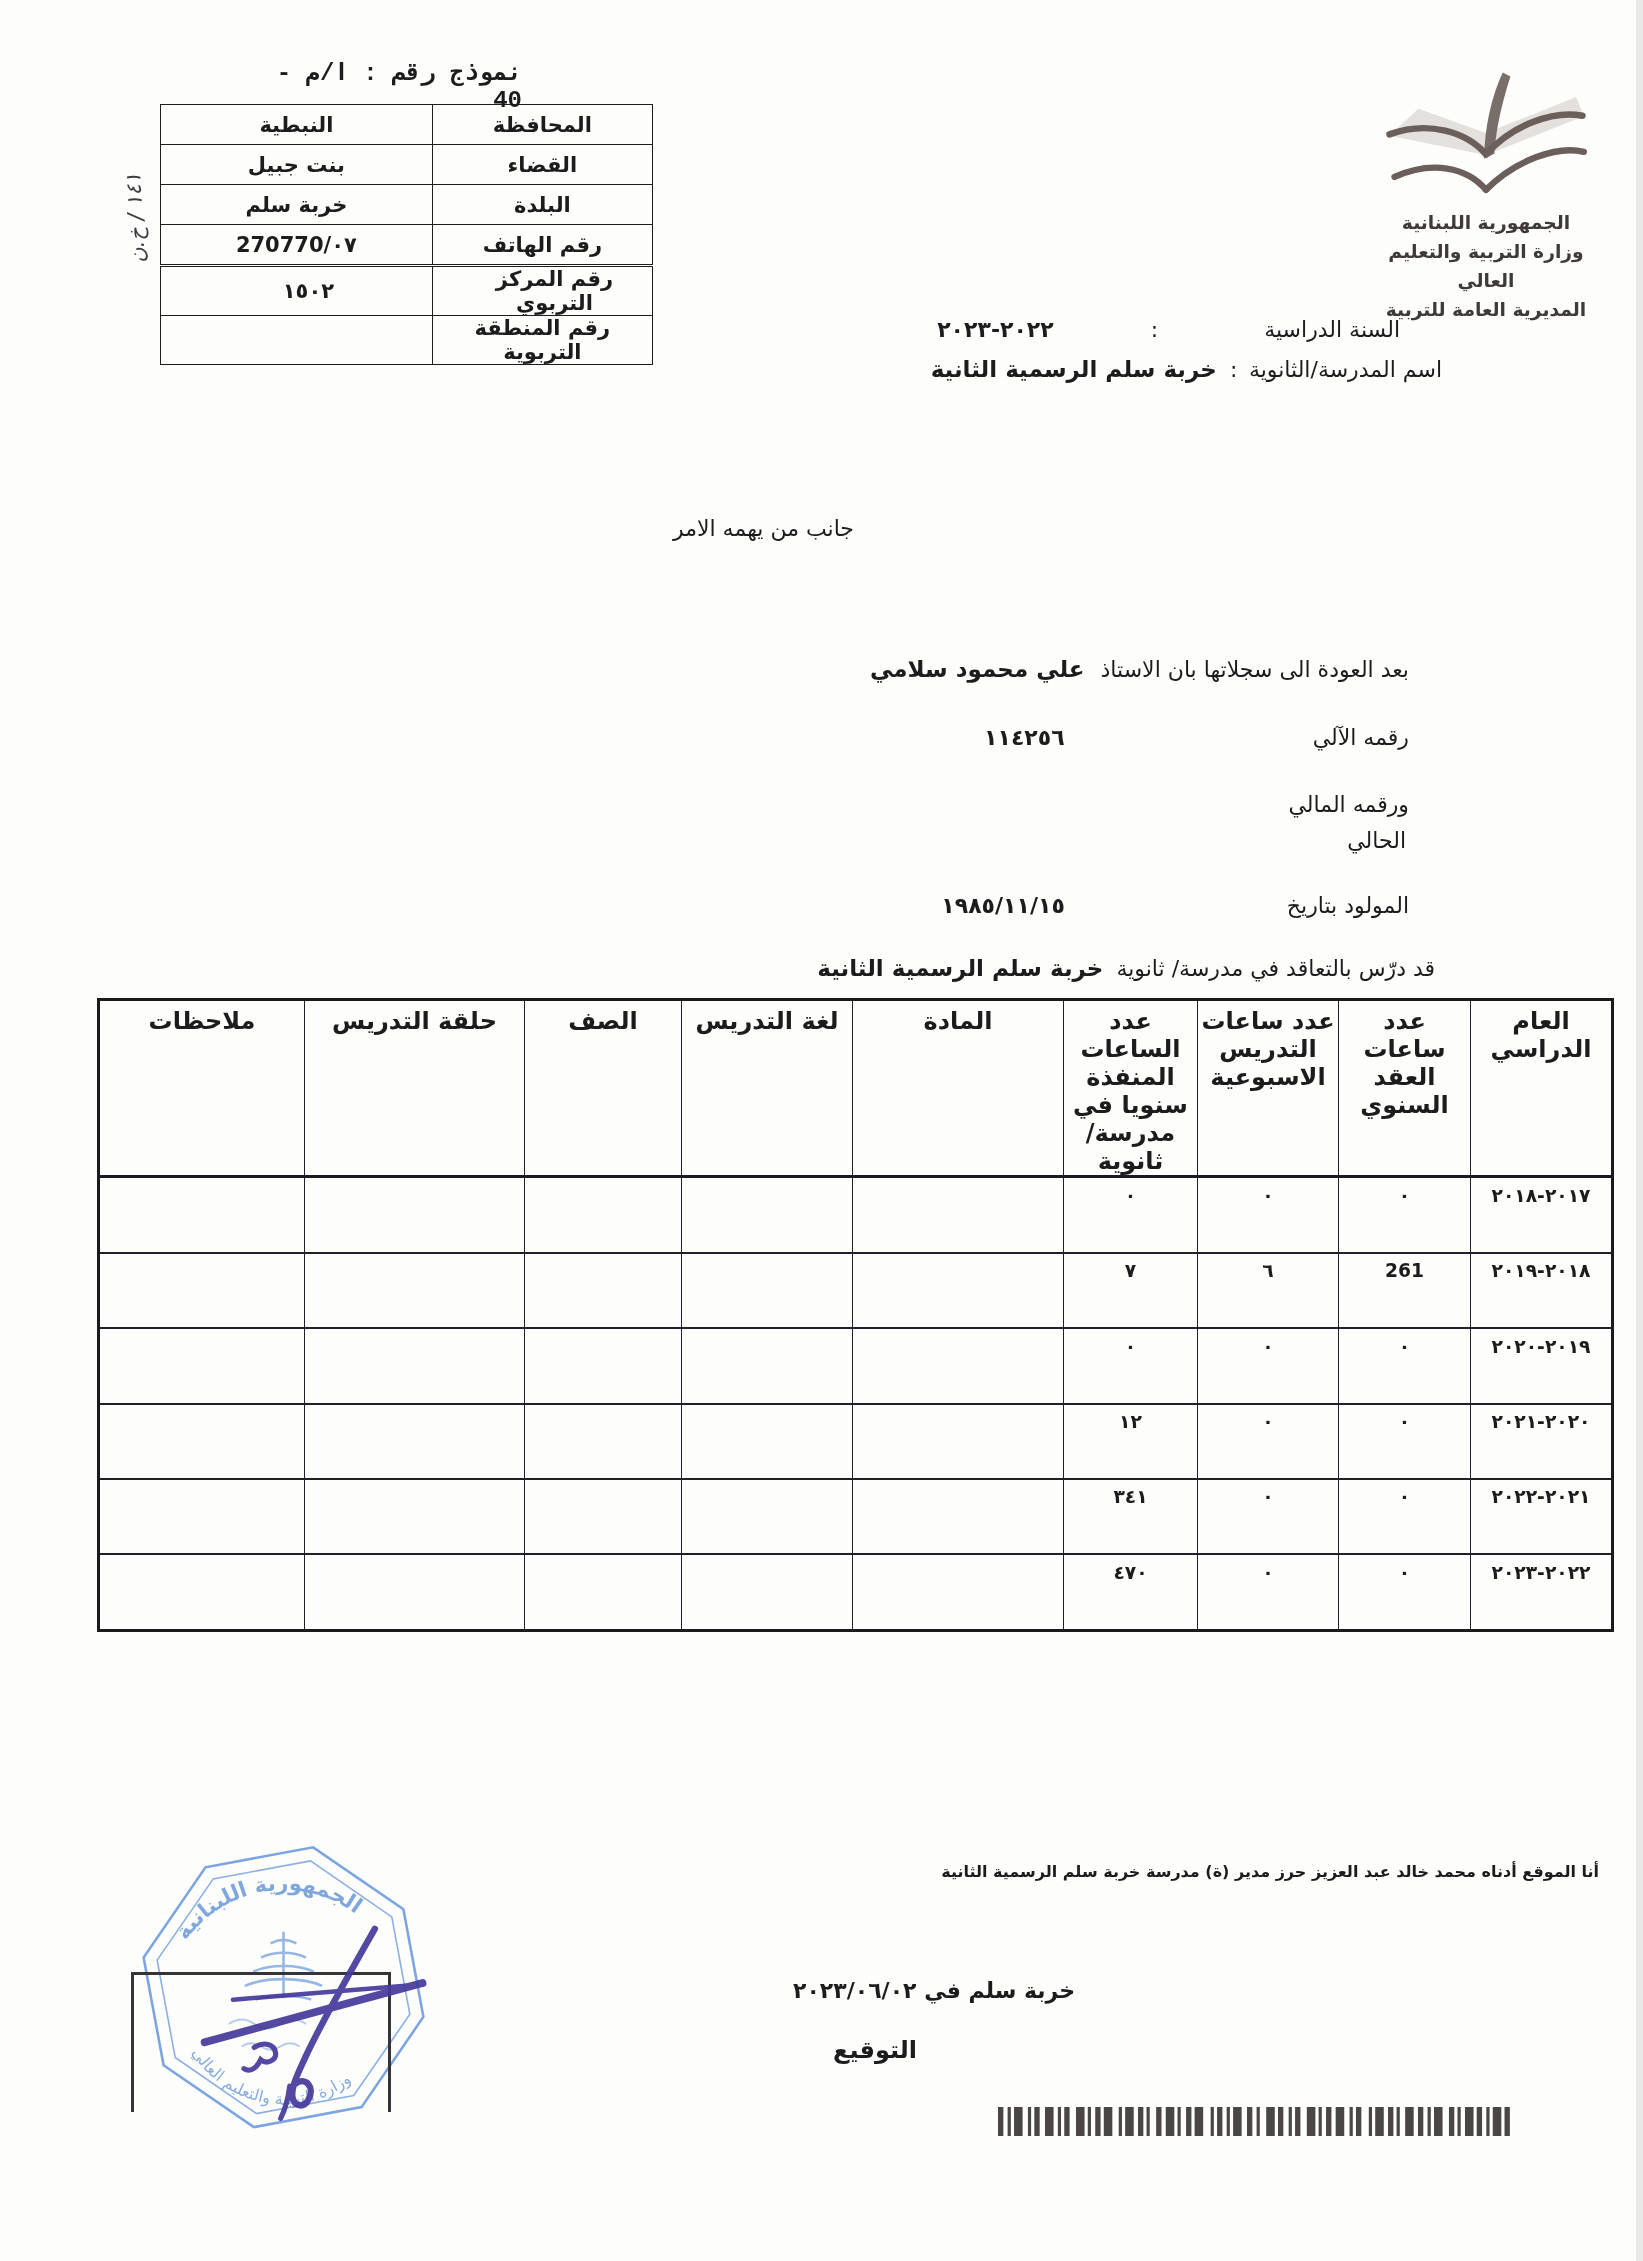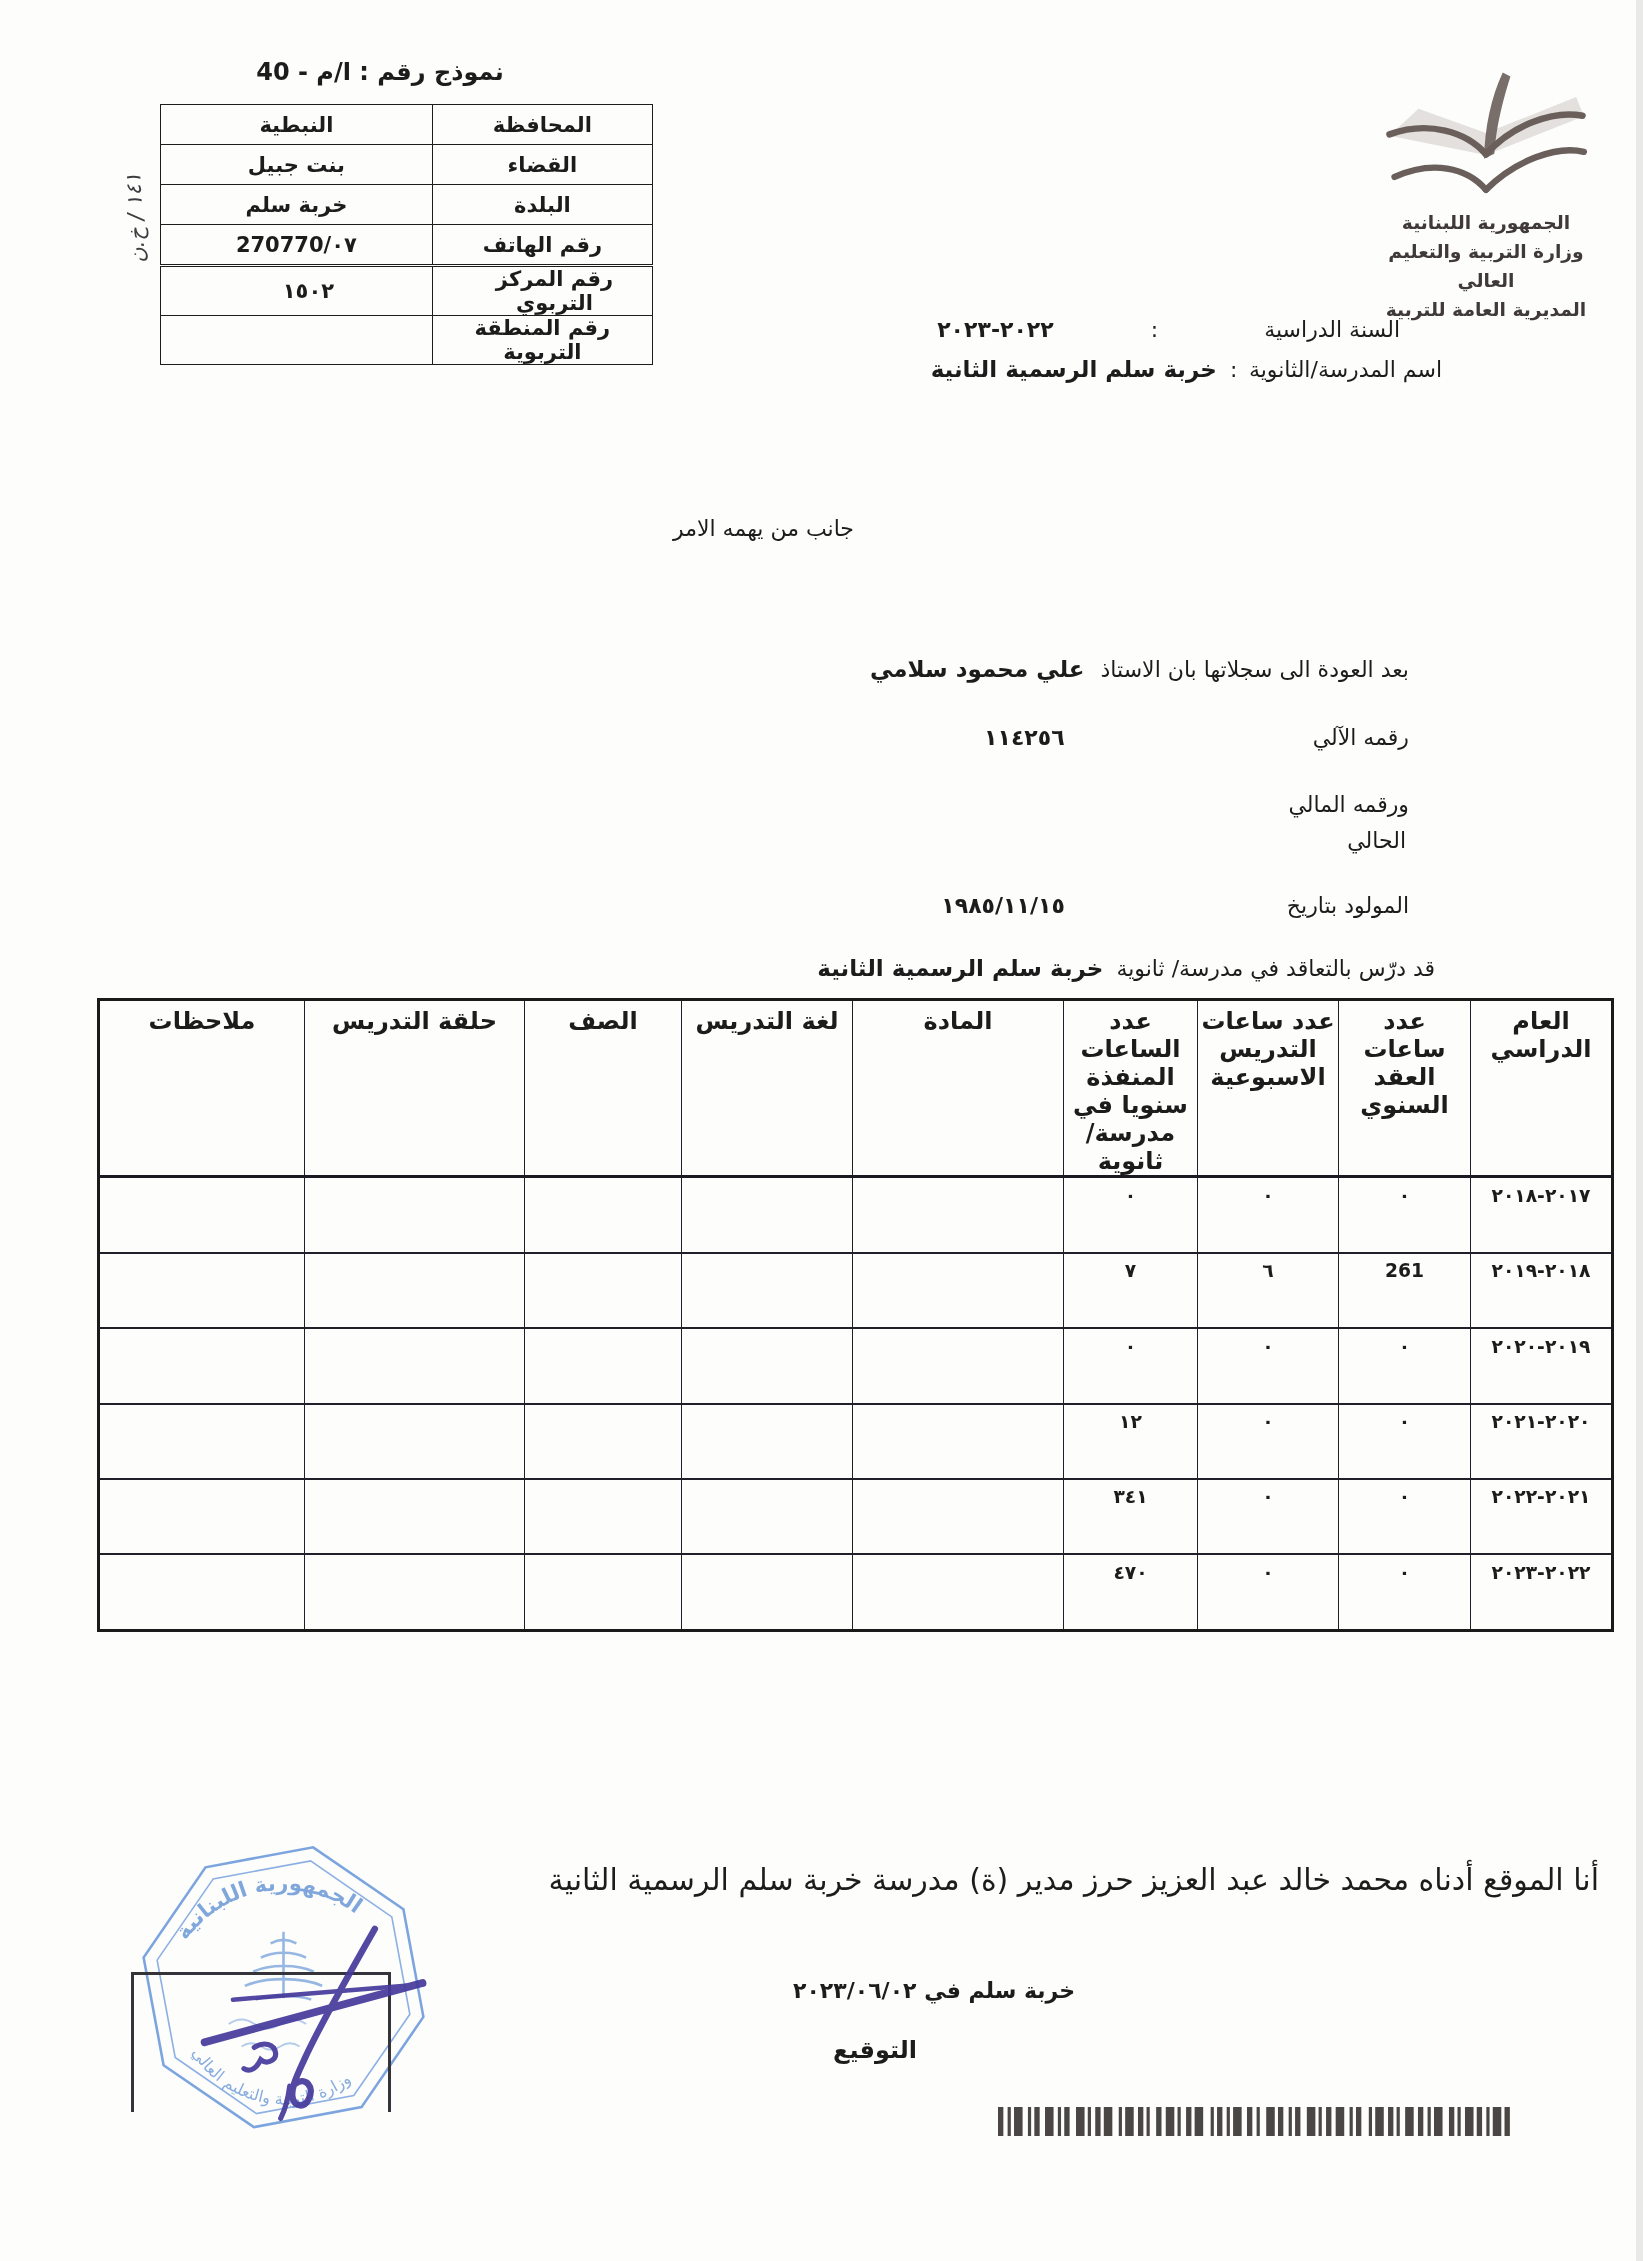--- a/index.html
+++ b/index.html
@@ -13,39 +13,39 @@
   .b{font-weight:bold;}
   .gap{display:inline-block;height:0.6px;}
   
   #info-table{position:absolute;left:160px;top:104px;width:493px;border-collapse:collapse;direction:rtl;}
   #info-table td{border:1.9px solid #1d1d1d;height:39px;text-align:center;vertical-align:middle;
     font-size:21px;font-weight:bold;padding:0 3.9px;margin-top:8px;}
   #info-table tr.dbl td{border-top:3.9px double #1d1d1d;padding-left:28px;}
   #info-table td.lbl{width:217px;}
   #info-table td.val{width:277px;}
   
-  #form-number{position:absolute;left:238px;top:58px;width:284px;text-align:center;direction:rtl;
-    font-size:24px;font-weight:bold;}
+  #form-number{position:absolute;left:238px;top:58px;width:284px;direction:rtl;
+    font-size:24px;font-weight:bold;font-family:Liberation Mono, monospace;}
   
   #doc-title{position:absolute;left:1030px;top:115px;width:258px;text-align:center;direction:rtl;
     font-size:30px;font-weight:bold;letter-spacing:0.6px;}
   #ministry{position:absolute;left:1367px;top:208px;width:238px;text-align:center;direction:rtl;
     font-size:18.7px;font-weight:bold;line-height:29px;color:#3f3a38;}
   
   #main-table{position:absolute;left:97px;top:998px;width:1515px;border-collapse:collapse;
     direction:rtl;table-layout:fixed;}
   #main-table th,#main-table td{border-left:1.3px solid #20202a;border-right:1.3px solid #20202a;
     border-top:2.6px solid #20202a;border-bottom:2.6px solid #20202a;vertical-align:top;text-align:center;
     padding:6.4px 2.6px 0 2.6px;overflow:hidden;}
   #main-table th{height:119px;font-size:24px;font-weight:bold;line-height:28px;}
   #main-table td{height:67px;font-size:18.7px;font-weight:bold;}
   #main-table{border:3.2px solid #1a1a1a;}
   #main-table thead th{border-bottom:3.9px solid #1a1a22;}
   
-  #undersigned{position:absolute;right:45px;top:1862px;direction:rtl;font-size:30px;font-weight:normal;white-space:nowrap;}
+  #undersigned{position:absolute;right:45px;top:1862px;direction:rtl;font-size:16px;font-weight:bold;white-space:nowrap;}
   #place-date{position:absolute;left:793px;top:1978px;direction:rtl;font-size:22px;font-weight:bold;white-space:nowrap;}
   #signature-label{position:absolute;left:833px;top:2036px;direction:rtl;font-size:24px;font-weight:bold;}
   #barcode{position:absolute;left:998px;top:2107px;width:514px;height:29px;}
   
   #stamp{position:absolute;left:132px;top:1840px;width:303px;height:297px;}
   #black-box{position:absolute;left:131px;top:1972px;width:254px;height:137px;
     border-top:3.9px solid #35343a;border-left:3.9px solid #35343a;border-right:3.9px solid #35343a;}
   #signature{position:absolute;left:193px;top:1921px;width:245px;height:200px;}
   
   #side-note{position:absolute;left:39px;top:206px;width:193px;text-align:center;direction:rtl;

